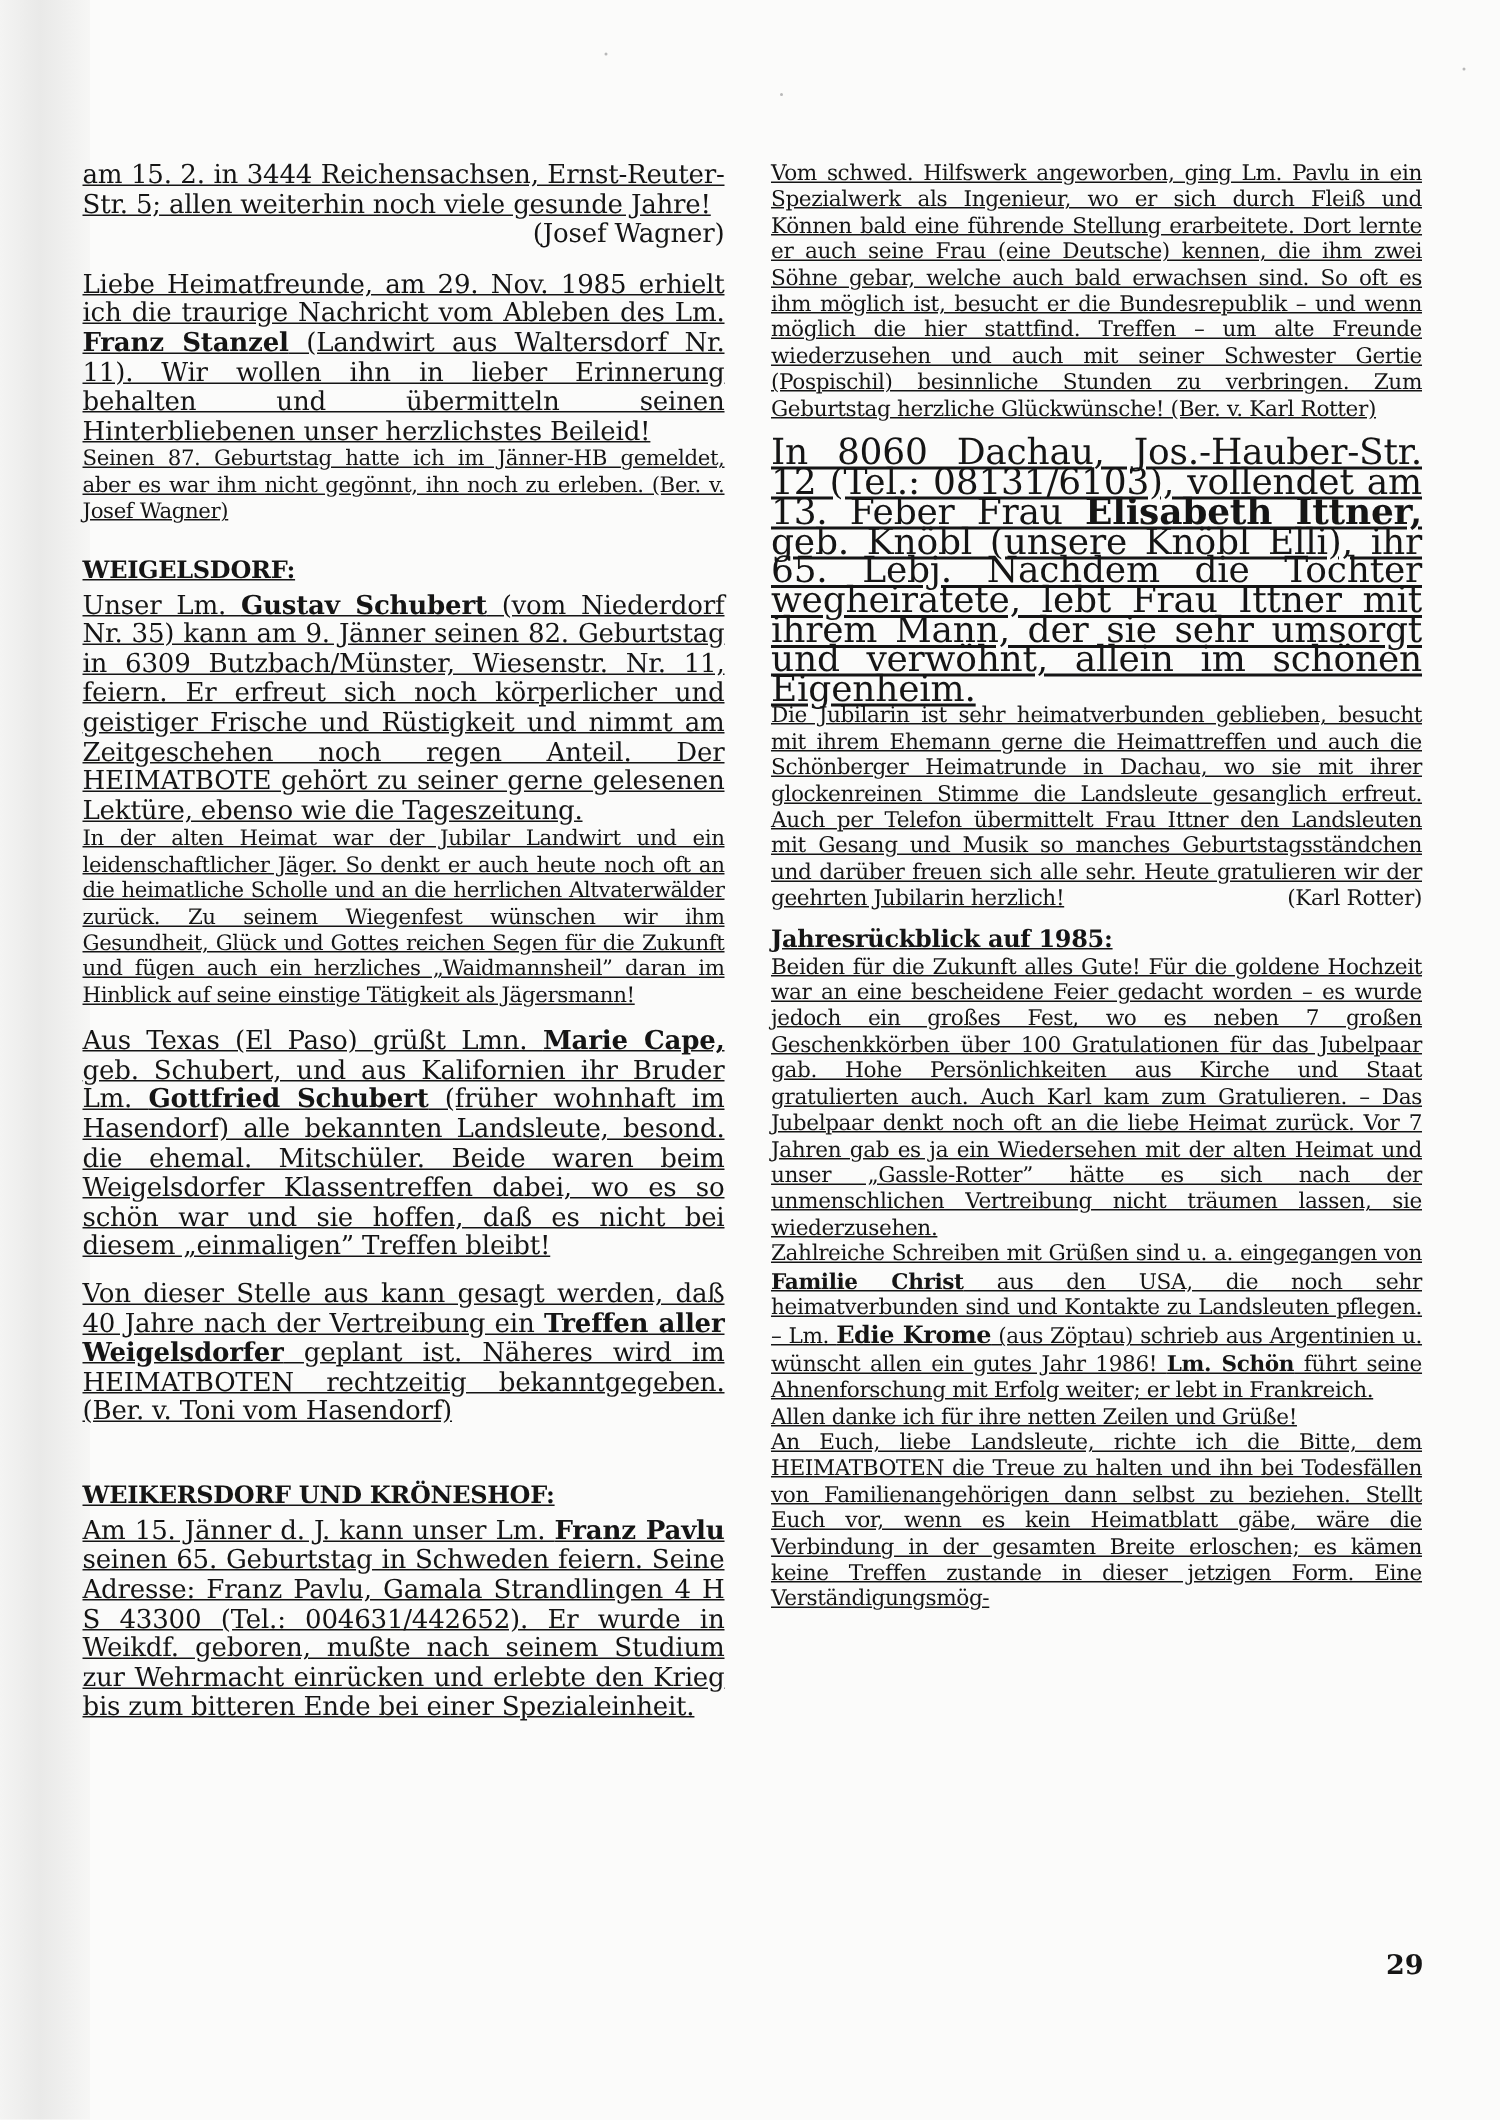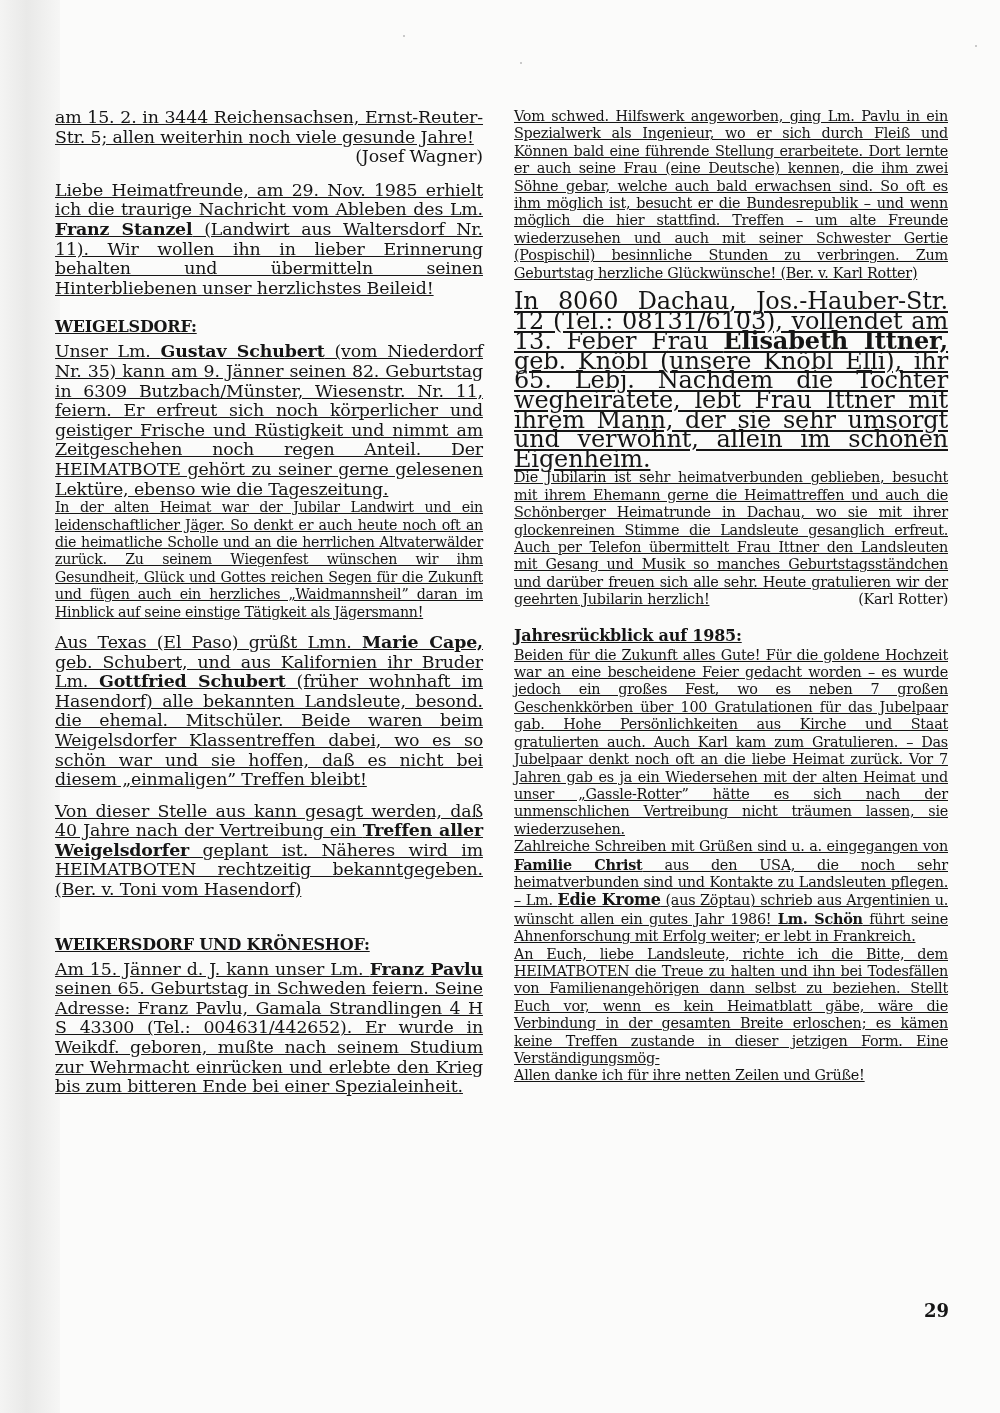--- a/index.html
+++ b/index.html
@@ -48,20 +48,21 @@
 <span class="speck" style="left:975px;top:45px;"></span>
 
 <div class="col col-left">
   <p class="big">
     <span>am 15. 2. in 3444 Reichensachsen, Ernst-Reuter-Str. 5; allen weiterhin noch viele gesunde Jahre!</span>
     <span class="right-sign">(Josef Wagner)</span>
   </p>
   <div style="clear:both"></div>
 
   <p class="big gap"><span>Liebe Heimatfreunde, am 29. Nov. 1985 erhielt ich die traurige Nachricht vom Ableben des Lm. </span><b>Franz Stanzel</b><span> (Landwirt aus Waltersdorf Nr. 11). Wir wollen ihn in lieber Erinnerung behalten und übermitteln seinen Hinterbliebenen unser herzlichstes Beileid!</span></p>
+  <p class="small">Seinen 87. Geburtstag hatte ich im Jänner-HB gemeldet, aber es war ihm nicht gegönnt, ihn noch zu erleben. (Ber. v. Josef Wagner)</p>
 
   <h2 class="h-gap">WEIGELSDORF:</h2>
 
   <p class="big"><span>Unser Lm. </span><b>Gustav Schubert</b><span> (vom Niederdorf Nr. 35) kann am 9. Jänner seinen 82. Geburtstag in 6309 Butzbach/Münster, Wiesenstr. Nr. 11, feiern. Er erfreut sich noch körperlicher und geistiger Frische und Rüstigkeit und nimmt am Zeitgeschehen noch regen Anteil. Der HEIMATBOTE gehört zu seiner gerne gelesenen Lektüre, ebenso wie die Tageszeitung.</span></p>
   <p class="small">In der alten Heimat war der Jubilar Landwirt und ein leidenschaftlicher Jäger. So denkt er auch heute noch oft an die heimatliche Scholle und an die herrlichen Altvaterwälder zurück. Zu seinem Wiegenfest wünschen wir ihm Gesundheit, Glück und Gottes reichen Segen für die Zukunft und fügen auch ein herzliches „Waidmannsheil” daran im Hinblick auf seine einstige Tätigkeit als Jägersmann!</p>
 
   <p class="big gap-s" style="margin-top:12px"><span>Aus Texas (El Paso) grüßt Lmn. </span><b>Marie Cape,</b><span> geb. Schubert, und aus Kalifornien ihr Bruder Lm. </span><b>Gottfried Schubert</b><span> (früher wohnhaft im Hasendorf) alle bekannten Landsleute, besond. die ehemal. Mitschüler. Beide waren beim Weigelsdorfer Klassentreffen dabei, wo es so schön war und sie hoffen, daß es nicht bei diesem „einmaligen” Treffen bleibt!</span></p>
 
   <p class="big" style="margin-top:12px"><span>Von dieser Stelle aus kann gesagt werden, daß 40 Jahre nach der Vertreibung ein </span><b>Treffen aller Weigelsdorfer</b><span> geplant ist. Näheres wird im HEIMATBOTEN rechtzeitig bekanntgegeben. (Ber. v. Toni vom Hasendorf)</span></p>
 
@@ -74,24 +75,24 @@
   <p class="small">Vom schwed. Hilfswerk angeworben, ging Lm. Pavlu in ein Spezialwerk als Ingenieur, wo er sich durch Fleiß und Können bald eine führende Stellung erarbeitete. Dort lernte er auch seine Frau (eine Deutsche) kennen, die ihm zwei Söhne gebar, welche auch bald erwachsen sind. So oft es ihm möglich ist, besucht er die Bundesrepublik – und wenn möglich die hier stattfind. Treffen – um alte Freunde wiederzusehen und auch mit seiner Schwester Gertie (Pospischil) besinnliche Stunden zu verbringen. Zum Geburtstag herzliche Glückwünsche! (Ber. v. Karl Rotter)</p>
 
   <p class="big" style="margin-top:10px"><span>In 8060 Dachau, Jos.-Hauber-Str. 12 (Tel.: 08131/6103), vollendet am 13. Feber Frau </span><b>Elisabeth Ittner,</b><span> geb. Knöbl (unsere Knöbl Elli), ihr 65. Lebj. Nachdem die Tochter wegheiratete, lebt Frau Ittner mit ihrem Mann, der sie sehr umsorgt und verwöhnt, allein im schönen Eigenheim.</span></p>
 
   <p class="small">
     <span>Die Jubilarin ist sehr heimatverbunden geblieben, besucht mit ihrem Ehemann gerne die Heimattreffen und auch die Schönberger Heimatrunde in Dachau, wo sie mit ihrer glockenreinen Stimme die Landsleute gesanglich erfreut. Auch per Telefon übermittelt Frau Ittner den Landsleuten mit Gesang und Musik so manches Geburtstagsständchen und darüber freuen sich alle sehr. Heute gratulieren wir der geehrten Jubilarin herzlich!</span>
     <span class="right-sign">(Karl Rotter)</span>
   </p>
   <div style="clear:both"></div>
 
-  <h2 style="margin-top:16px">Jahresrückblick auf 1985:</h2>
+  <h2 style="margin-top:6px">Jahresrückblick auf 1985:</h2>
 
 
   <p class="small">Beiden für die Zukunft alles Gute! Für die goldene Hochzeit war an eine bescheidene Feier gedacht worden – es wurde jedoch ein großes Fest, wo es neben 7 großen Geschenkkörben über 100 Gratulationen für das Jubelpaar gab. Hohe Persönlichkeiten aus Kirche und Staat gratulierten auch. Auch Karl kam zum Gratulieren. – Das Jubelpaar denkt noch oft an die liebe Heimat zurück. Vor 7 Jahren gab es ja ein Wiedersehen mit der alten Heimat und unser „Gassle-Rotter” hätte es sich nach der unmenschlichen Vertreibung nicht träumen lassen, sie wiederzusehen.</p>
 
   <p class="small"><span>Zahlreiche Schreiben mit Grüßen sind u. a. eingegangen von </span><b>Familie Christ</b><span> aus den USA, die noch sehr heimatverbunden sind und Kontakte zu Landsleuten pflegen. – Lm. </span><b style="font-size:16px">Edie Krome</b><span> (aus Zöptau) schrieb aus Argentinien u. wünscht allen ein gutes Jahr 1986! </span><b>Lm. Schön</b><span> führt seine Ahnenforschung mit Erfolg weiter; er lebt in Frankreich.</span></p>
 
+  <p class="small">Allen danke ich für ihre netten Zeilen und Grüße!</p>
   <p class="small">An Euch, liebe Landsleute, richte ich die Bitte, dem HEIMATBOTEN die Treue zu halten und ihn bei Todesfällen von Familienangehörigen dann selbst zu beziehen. Stellt Euch vor, wenn es kein Heimatblatt gäbe, wäre die Verbindung in der gesamten Breite erloschen; es kämen keine Treffen zustande in dieser jetzigen Form. Eine Verständigungsmög-</p>
-  <p class="small">Allen danke ich für ihre netten Zeilen und Grüße!</p>
 </div>
 
 <div class="page-number">29</div>
 
 </body></html>

